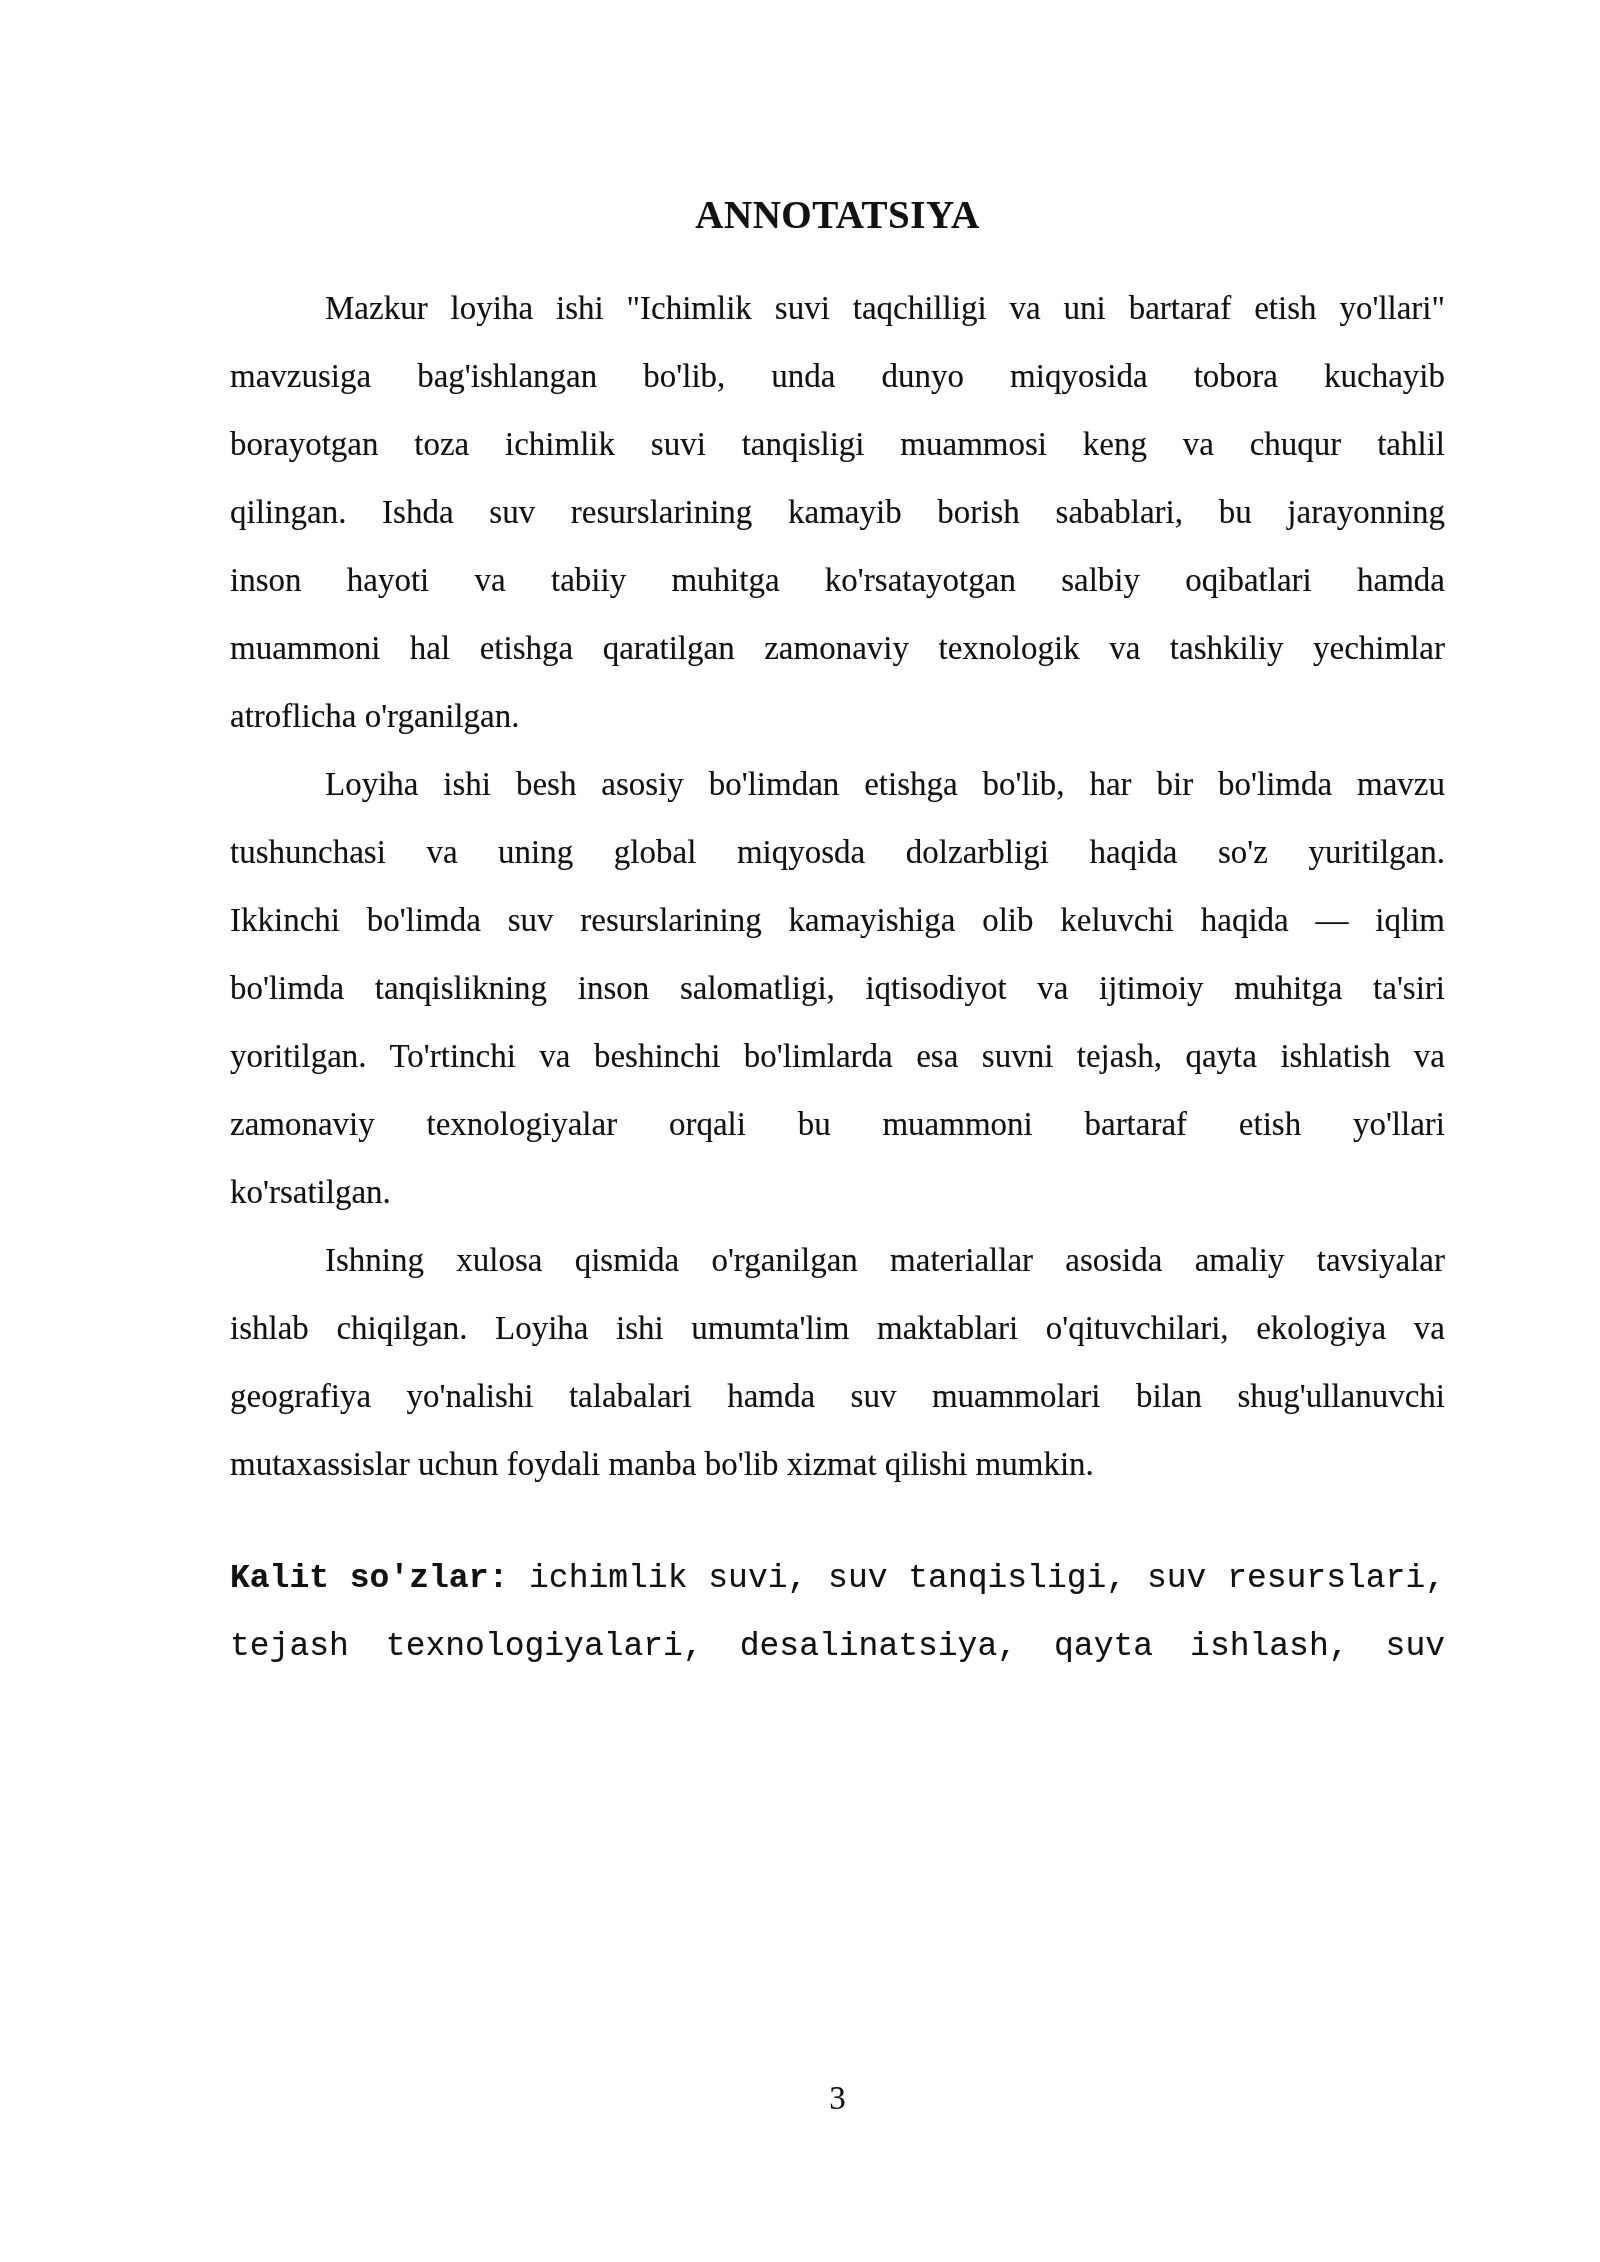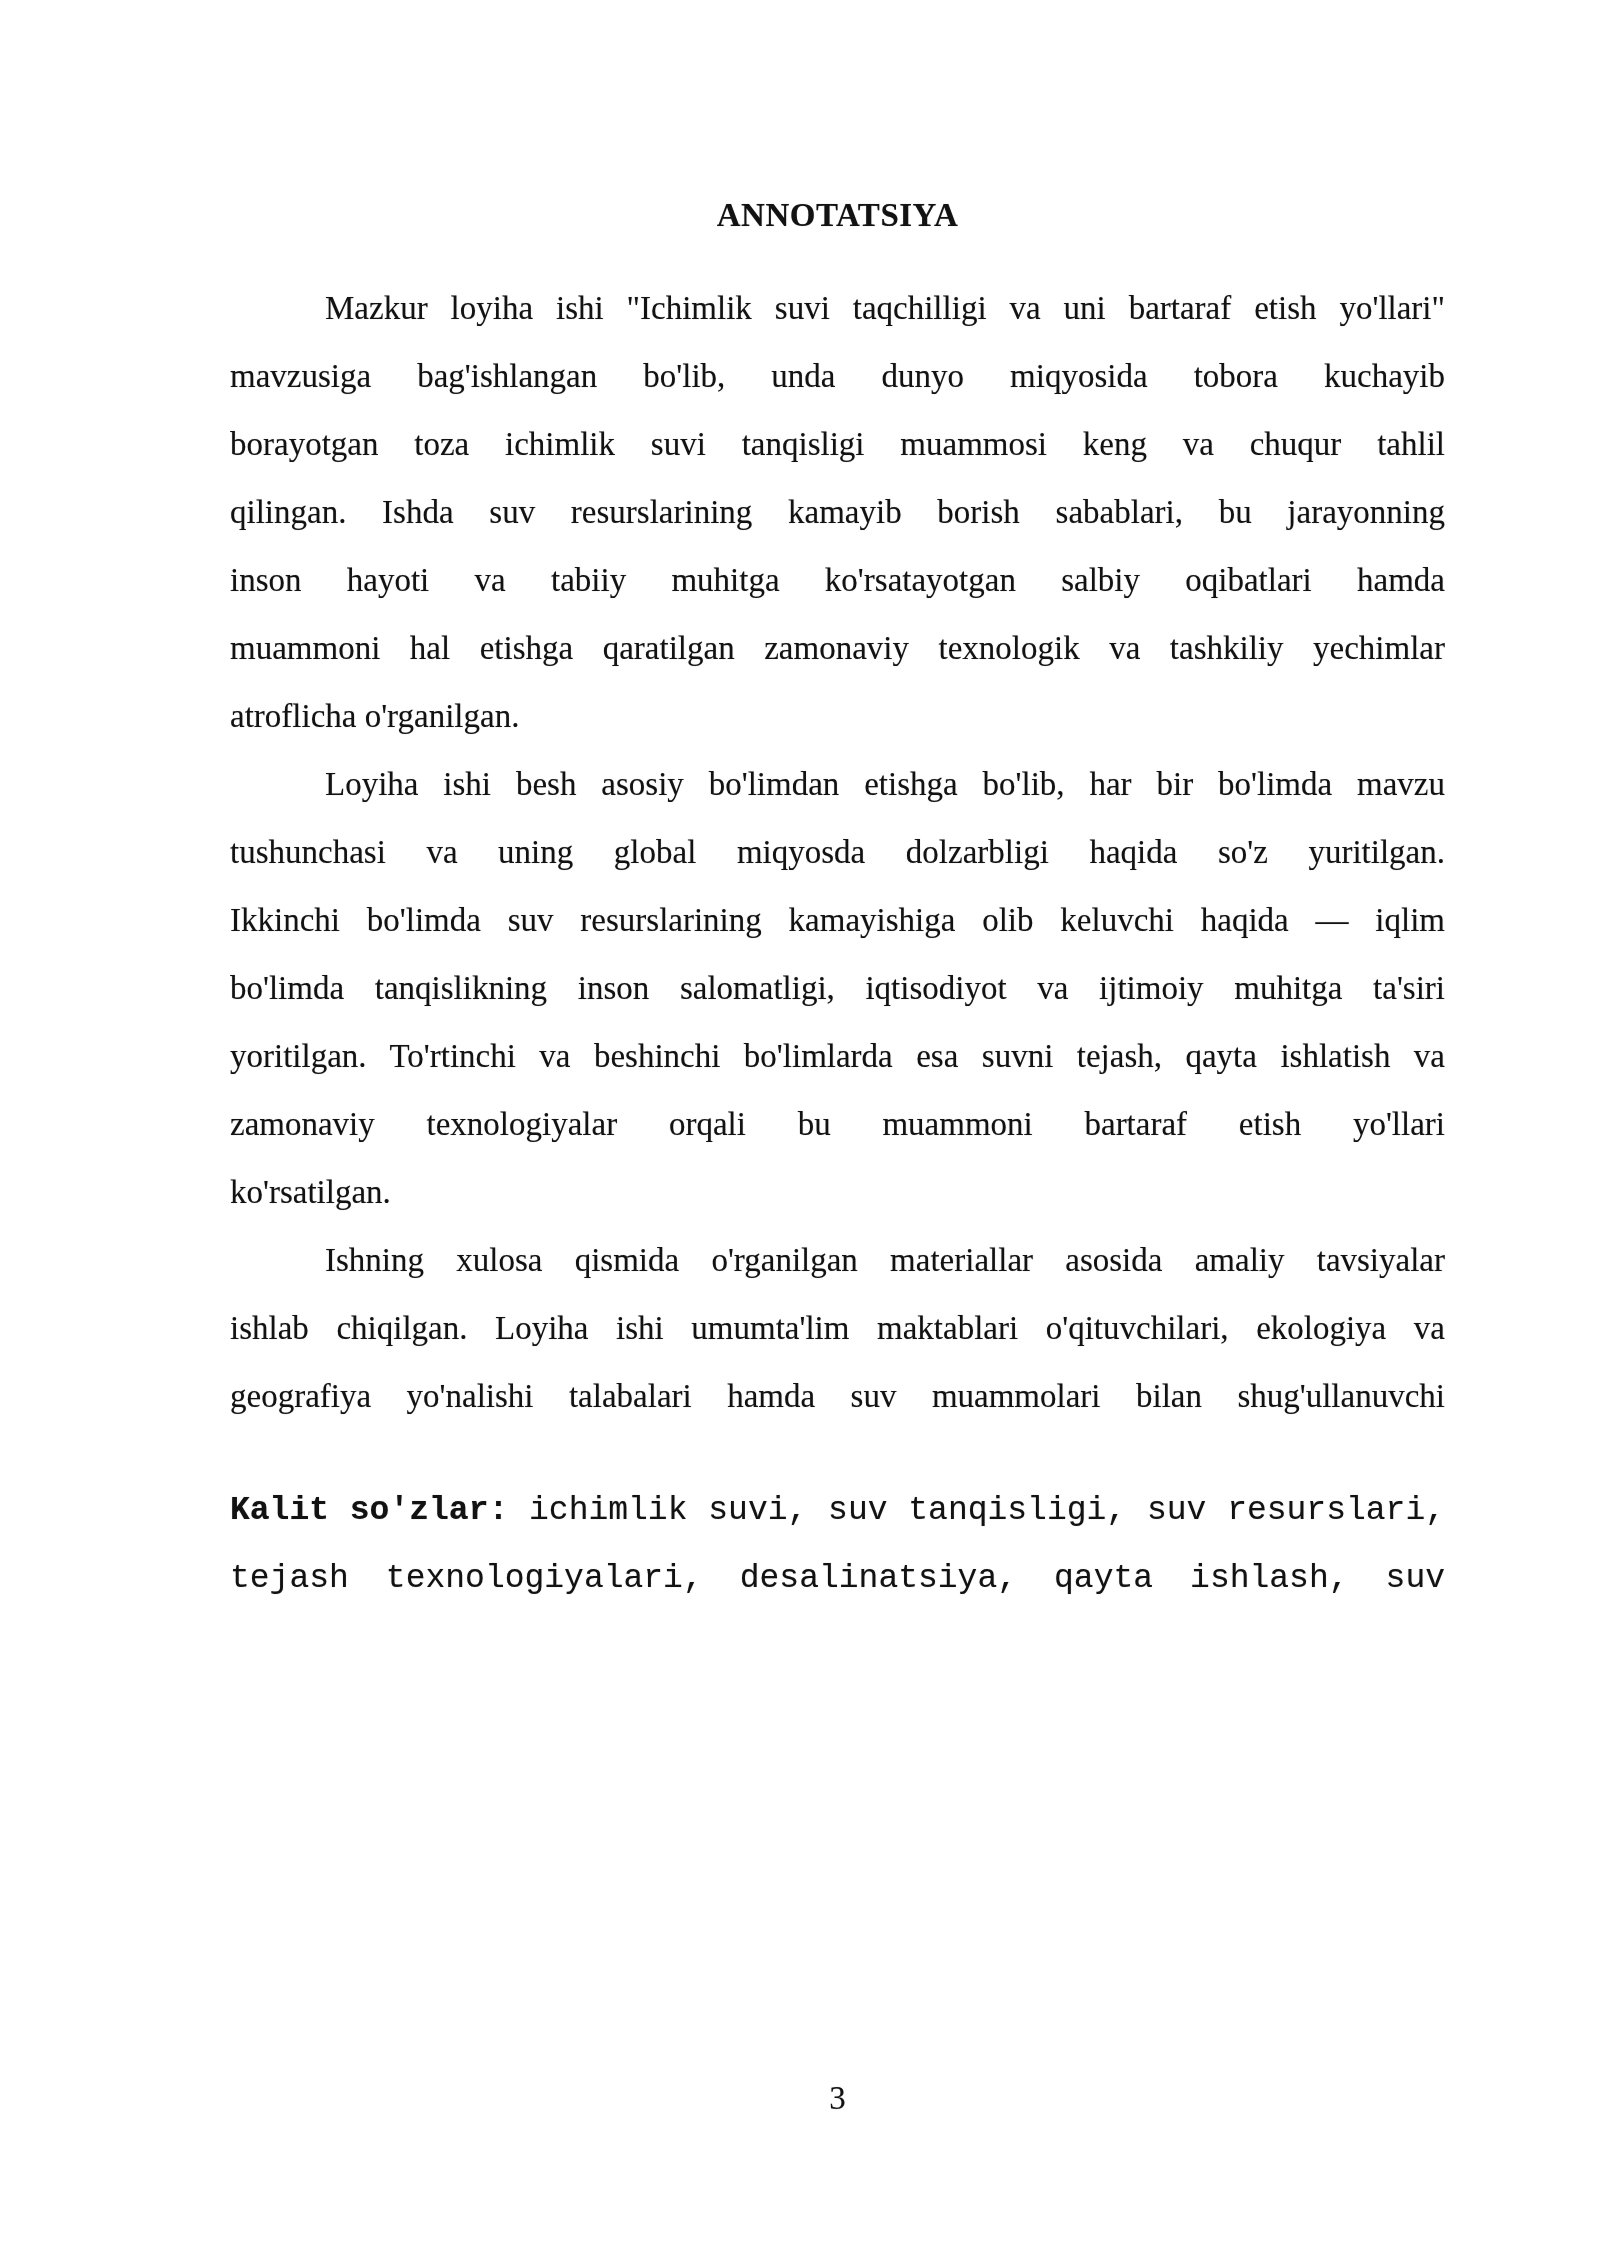--- a/index.html
+++ b/index.html
@@ -19,21 +19,21 @@
     text-shadow: 0 0 1px rgba(20,20,20,0.35);
   }
   .content {
     position: absolute;
     left: 230px;
     top: 181px;
     width: 1215px;
   }
   .doc-title {
     margin: 0;
-    font-size: 33px;
+    font-size: 39px;
     font-weight: bold;
     line-height: 68px;
     height: 68px;
     text-align: center;
     letter-spacing: 0.5px;
   }
   .paragraphs { margin-top: 25px; }
   .line {
     font-size: 33px;
     line-height: 68px;
@@ -78,20 +78,21 @@
           <div class="line">Ikkinchi bo'limda suv resurslarining kamayishiga olib keluvchi haqida — iqlim</div>
           <div class="line">bo'limda tanqislikning inson salomatligi, iqtisodiyot va ijtimoiy muhitga ta'siri</div>
           <div class="line">yoritilgan. To'rtinchi va beshinchi bo'limlarda esa suvni tejash, qayta ishlatish va</div>
           <div class="line">zamonaviy texnologiyalar orqali bu muammoni bartaraf etish yo'llari</div>
           <div class="line last">ko'rsatilgan.</div>
         </div>
         <div class="paragraph">
           <div class="line indent">Ishning xulosa qismida o'rganilgan materiallar asosida amaliy tavsiyalar</div>
           <div class="line">ishlab chiqilgan. Loyiha ishi umumta'lim maktablari o'qituvchilari, ekologiya va</div>
           <div class="line">geografiya yo'nalishi talabalari hamda suv muammolari bilan shug'ullanuvchi</div>
+          <div class="line last">mutaxassislar uchun foydali manba bo'lib xizmat qilishi mumkin.</div>
         </div>
       </div>
     <div class="keywords" id="keywords">
         <div class="line"><b>Kalit so'zlar:</b> ichimlik suvi, suv tanqisligi, suv resurslari, iqlim o'zgarishi, suv</div>
         <div class="line last">tejash texnologiyalari, desalinatsiya, qayta ishlash, suv havzalari.</div>
       </div>
   </div>
   <div class="footer">
     <span>3</span>
   </div>

